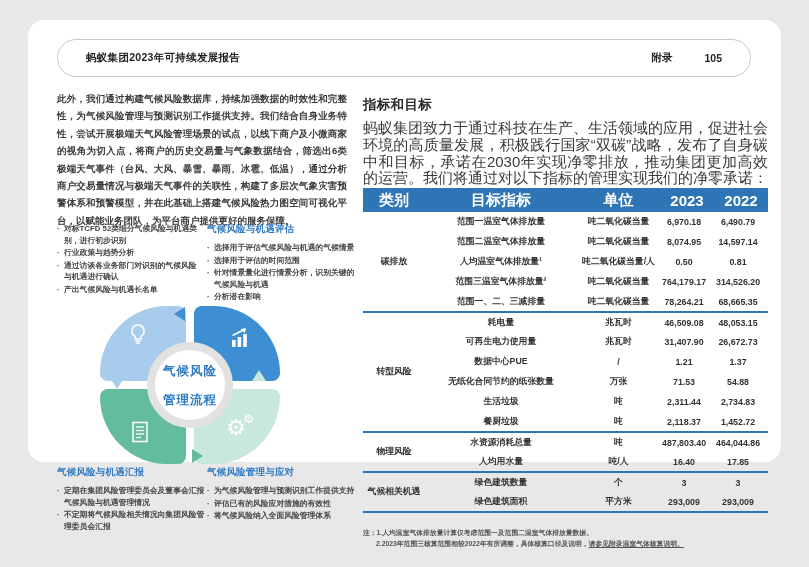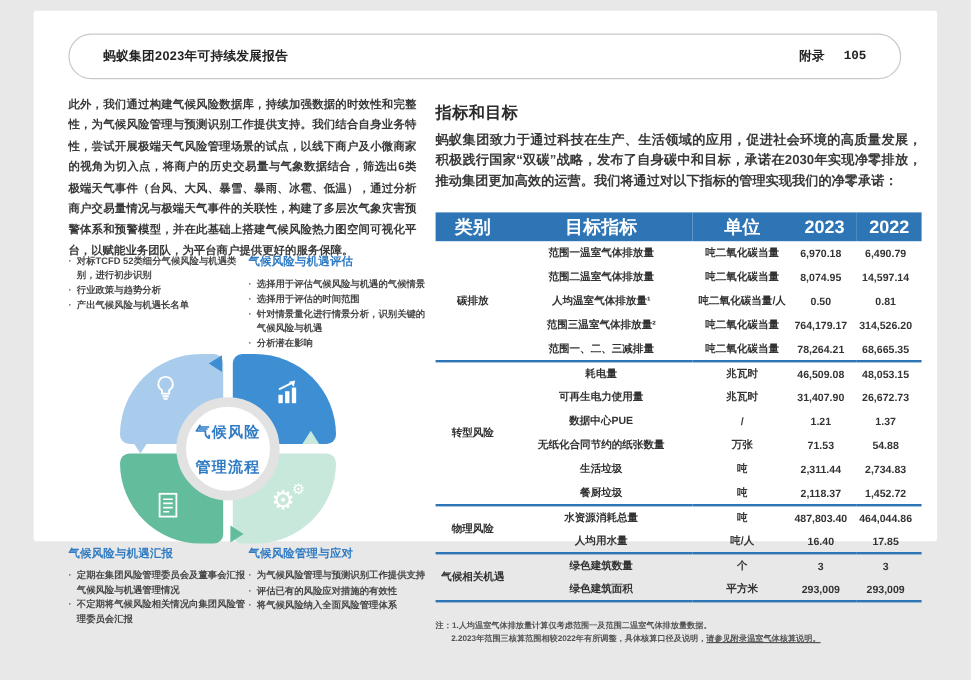--- a/index.html
+++ b/index.html
@@ -1,24 +1,24 @@
 <!DOCTYPE html>
 <html><head>
 <meta charset="utf-8">
 <style>
   * { margin:0; padding:0; box-sizing:border-box; }
   html,body { width:809px; height:567px; }
   body { background:#e8e8e8; font-family:"Liberation Sans","DejaVu Sans",sans-serif; position:relative; overflow:hidden; }
 
-  .page { position:absolute; left:28px; top:9px; width:753px; height:442px; background:#ffffff; border-radius:2px; }
+  .page { position:absolute; left:28px; top:20px; width:753px; height:442px; background:#ffffff; border-radius:16px; }
 
   
   .header-pill { position:absolute; left:29px; top:19px; width:694px; height:38px; border:1px solid #c9c9c9; border-radius:19px; background:#fff; display:flex; align-items:center; padding:0 28px; }
   .header-title { font-size:10.5px; font-weight:700; color:#222; letter-spacing:.3px; }
-  .header-right { margin-left:auto; display:flex; align-items:center; gap:16px;font-family:Liberation Mono, monospace; }
+  .header-right { margin-left:auto; display:flex; align-items:center; gap:32px; }
   .header-section { font-size:10.5px; font-weight:700; color:#222; }
   .header-page { font-size:10.5px; font-weight:600; color:#222; }
 
   
   .left-paragraph { position:absolute; left:29px; top:70px; width:290px; font-size:9.5px; line-height:17.4px; text-align:justify; color:#3a3a3a; font-weight:600; }
 
   .sec { position:absolute; }
   .sec h3 { font-size:9.5px; font-weight:700; color:#2f7bc3; margin-bottom:6px; letter-spacing:.2px; }
   .sec ul { list-style:none; }
   .sec li { position:relative; padding-left:7px; font-size:7.8px; line-height:11.6px; color:#474747; font-weight:600; margin-bottom:1px; }
@@ -45,21 +45,21 @@
   .dg-icon { position:absolute; width:24px; height:24px; display:flex; align-items:center; justify-content:center; }
   .dg-icon svg { width:24px; height:24px; }
   .i-bulb { left:26px; top:16px; }
   .i-chart { left:128px; top:20px; }
   .i-doc { left:28px; top:114px; }
   .i-gear { left:124px; top:110px; color:#fff; font-size:22px; font-weight:400; }
   .i-gear .gear-small { font-size:12px; position:absolute; right:-6px; top:-4px; }
 
   
   .right-heading { position:absolute; left:335px; top:76px; font-size:13.5px; font-weight:700; color:#2b2b2b; letter-spacing:.3px; }
-  .right-intro { position:absolute; left:335px; top:100px; width:405px; font-size:11px; line-height:16.8px; text-align:justify; color:#3a3a3a; font-weight:700; }
+  .right-intro { position:absolute; left:335px; top:100px; width:405px; font-size:15px; line-height:16.8px; text-align:justify; color:#3a3a3a; font-weight:400; }
 
   table.metrics { position:absolute; left:335px; top:168px; width:405px; border-collapse:collapse; table-layout:fixed; }
   table.metrics thead th { background:#2e75b6; color:#fff; font-size:15px; font-weight:700; height:24px; text-align:center; padding:0 2px; }
   table.metrics td { font-size:8.8px; font-weight:700; color:#333; height:20px; text-align:center; padding:0 2px; vertical-align:middle; }
   table.metrics td.num { text-align:center; padding-right:8px; }
   table.metrics tbody { border-bottom:2px solid #2e75b6; }
   .w-cat{width:62px} .w-ind{width:152px} .w-unit{width:83px} .w-y1{width:54px} .w-y2{width:54px}
 
   .footnotes { position:absolute; left:335px; top:508px; width:405px; font-size:6.8px; line-height:10.5px; color:#555; font-weight:600; }
   .fn-2 { padding-left:13px; }
@@ -77,20 +77,21 @@
       <span class="header-page">105</span>
     </span>
   </div>
 
   <p class="left-paragraph">此外，我们通过构建气候风险数据库，持续加强数据的时效性和完整性，为气候风险管理与预测识别工作提供支持。我们结合自身业务特性，尝试开展极端天气风险管理场景的试点，以线下商户及小微商家的视角为切入点，将商户的历史交易量与气象数据结合，筛选出6类极端天气事件（台风、大风、暴雪、暴雨、冰雹、低温），通过分析商户交易量情况与极端天气事件的关联性，构建了多层次气象灾害预警体系和预警模型，并在此基础上搭建气候风险热力图空间可视化平台，以赋能业务团队，为平台商户提供更好的服务保障。</p>
 
   <div class="sec sec-1">
     <ul>
       <li><span>对标TCFD 52类细分气候风险与机遇类别，进行初步识别</span></li>
       <li><span>行业政策与趋势分析</span></li>
+      <li><span>通过访谈各业务部门对识别的气候风险与机遇进行确认</span></li>
       <li><span>产出气候风险与机遇长名单</span></li>
     </ul>
   </div>
 
   <div class="sec sec-2">
     <h3>气候风险与机遇评估</h3>
     <ul>
       <li><span>选择用于评估气候风险与机遇的气候情景</span></li>
       <li><span>选择用于评估的时间范围</span></li>
       <li><span>针对情景量化进行情景分析，识别关键的气候风险与机遇</span></li>

